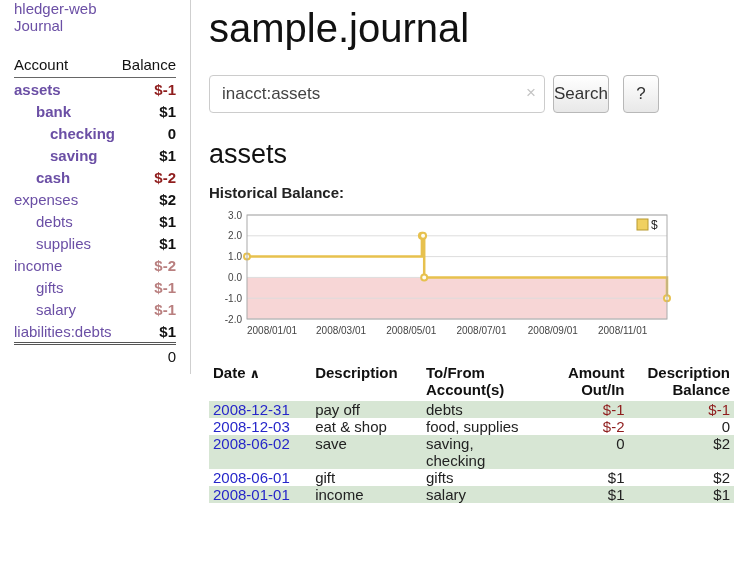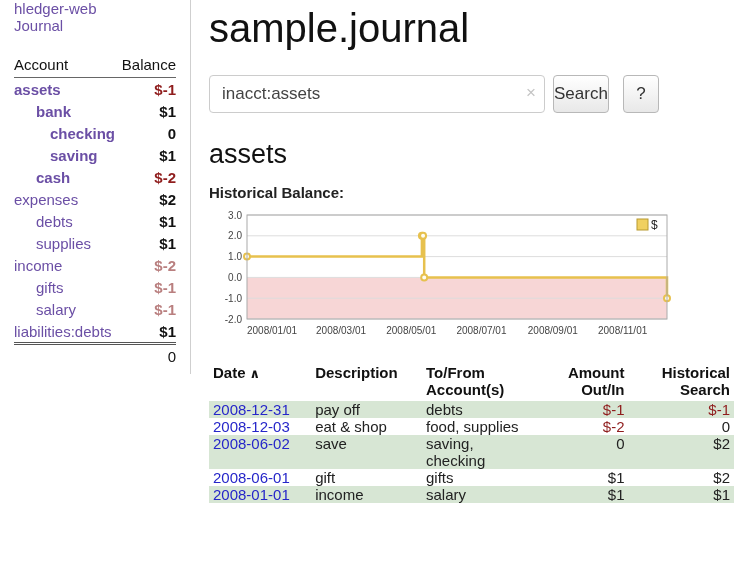--- a/index.html
+++ b/index.html
@@ -203,21 +203,21 @@
         </svg>
       </div>
 
     <table class="register">
       <thead>
         <tr>
           <th><span>Date</span><span class="sort-icon">∧</span></th>
           <th>Description</th>
           <th>To/From Account(s)</th>
           <th>Amount Out/In</th>
-          <th>Historical Search</th>
+          <th>Description Balance</th>
         </tr>
       </thead>
       <tbody>
         <tr>
           <td><a class="date-link">2008-12-31</a></td>
           <td>pay off</td>
           <td>debts</td>
           <td class="num money neg">$-1</td>
           <td class="num money neg">$-1</td>
         </tr>

